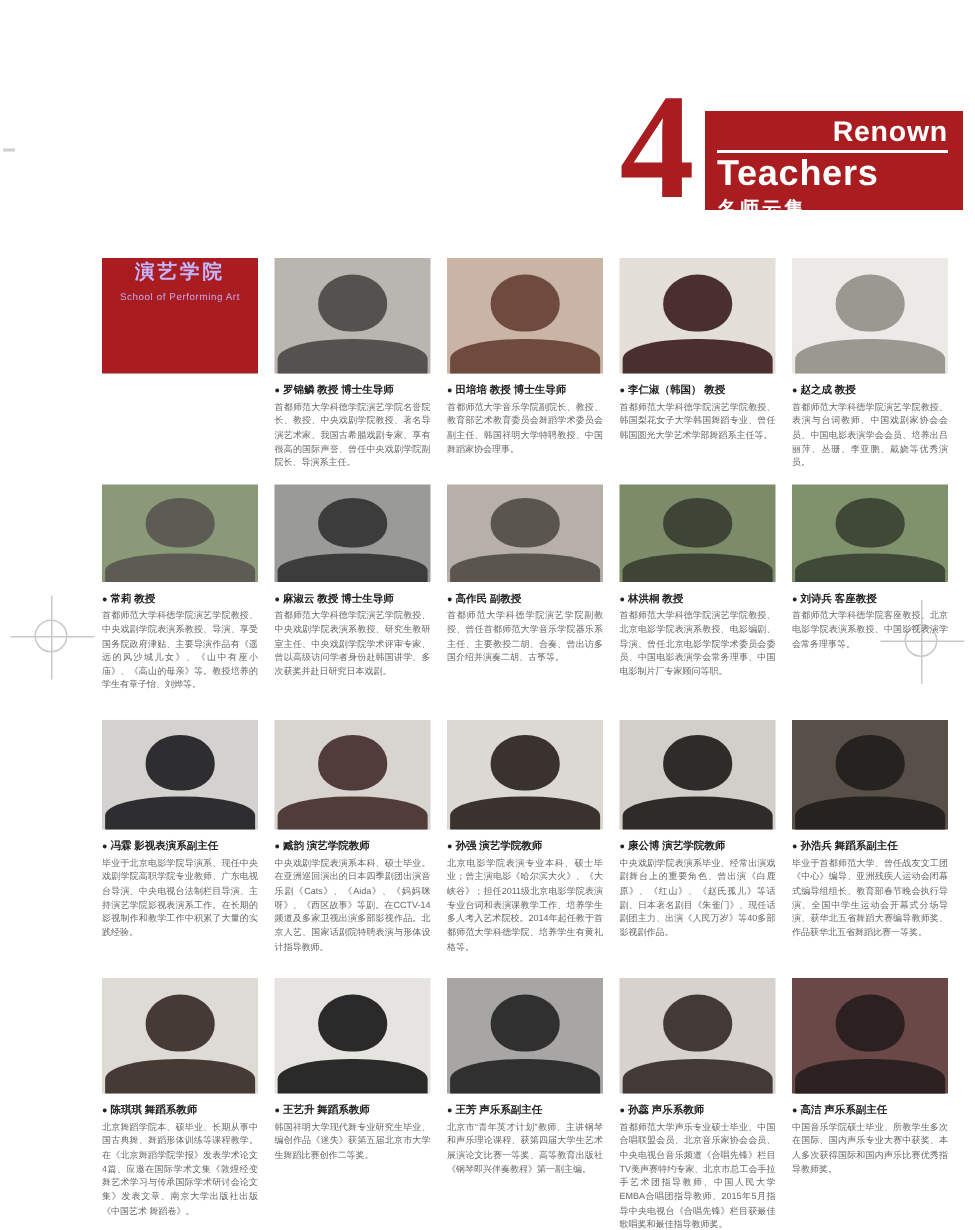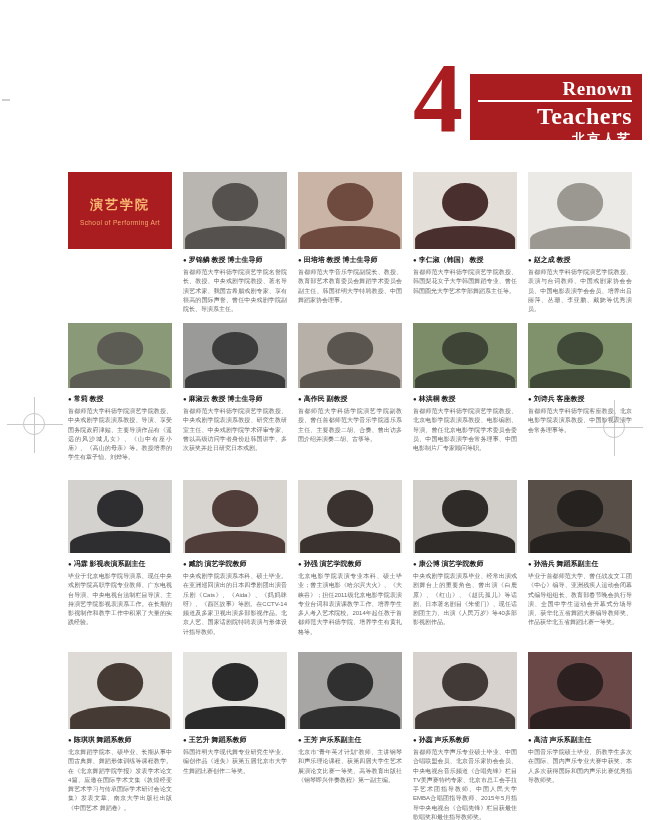--- a/index.html
+++ b/index.html
@@ -5,38 +5,38 @@
   html,body{margin:0;padding:0;background:#fff;}
   body{width:650px;height:820px;position:relative;overflow:hidden;
        font-family:"Liberation Sans","DejaVu Sans",sans-serif;color:#333;}
   .sheet{position:absolute;inset:0;background:#fff;}
 
   
   .chapter-num{position:absolute;left:413px;top:48px;font-size:100px;line-height:1;
     font-weight:bold;color:var(--accent,#a91c20);font-family:"Liberation Serif","DejaVu Serif",serif;}
   .title-box{position:absolute;left:470px;top:74px;width:172px;height:66px;
     background:var(--accent,#a91c20);color:#fff;box-sizing:border-box;padding:5px 10px 4px 8px;
-    display:flex;flex-direction:column;align-items:flex-end;font-family:Liberation Serif, serif;}
+    display:flex;flex-direction:column;}
   .title-row1{width:100%;text-align:right;border-bottom:2.5px solid #fff;
     font-size:19px;font-weight:bold;line-height:1.05;padding-bottom:1px;letter-spacing:.5px;}
   .title-row2{font-size:24px;font-weight:bold;line-height:1.2;letter-spacing:.5px;}
   .title-row3{font-size:13px;font-weight:bold;line-height:1.3;letter-spacing:2px;}
 
   
   .regmark{position:absolute;width:56px;height:56px;}
   .regmark .h,.regmark .v{position:absolute;background:#c9c9c9;}
   .regmark .h{left:0;top:27px;width:56px;height:1px;}
   .regmark .v{left:27px;top:0;width:1px;height:56px;}
   .regmark .c{position:absolute;left:16px;top:16px;width:22px;height:22px;
     border:1px solid #c9c9c9;border-radius:50%;box-sizing:border-box;}
   .cropdash{position:absolute;background:#cfcfcf;}
 
   
-  .dept{width:104px;height:77px;background:var(--accent,#a91c20);color:#fdba74;
-    display:flex;flex-direction:column;align-items:center;justify-content:center;
+  .dept{width:104px;height:77px;background:var(--accent,#a91c20);color:#c4b5fd;
+    display:flex;flex-direction:column;align-items:center;
     box-sizing:border-box;flex:none;}
   .dept .cn{font-size:13px;font-weight:bold;letter-spacing:2px;}
   .dept .en{font-size:6.5px;margin-top:5px;opacity:.92;letter-spacing:.4px;}
 
   
   .content{position:absolute;left:68px;top:172px;width:564px;}
   .row{display:flex;gap:11px;align-items:flex-start;}
   .row1{height:151px;} .row2{height:157px;} .row3{height:172px;} .row4{height:158px;}
   .cell{width:104px;flex:none;}
   .photo{width:104px;position:relative;overflow:hidden;background:var(--bg,#ccc);}
@@ -68,21 +68,21 @@
     <div class="h"></div>
       <div class="v"></div>
       <div class="c"></div>
   </div>
   <div class="cropdash" style="left:2px;top:99px;width:8px;height:2px;"></div>
 
   <div class="chapter-num">4</div>
   <div class="title-box">
     <div class="title-row1">Renown</div>
     <div class="title-row2">Teachers</div>
-    <div class="title-row3">北京人艺</div>
+    <div class="title-row3">名师云集</div>
   </div>
 
   <div class="content">
     <div class="row row1" id="row1">
       <div class="dept">
         <div class="cn">演艺学院</div>
         <div class="en">School of Performing Art</div>
       </div>
     <div class="cell">
           <div class="photo" style="--bg: #b9b6b1; --fg: #55514e;"></div>

